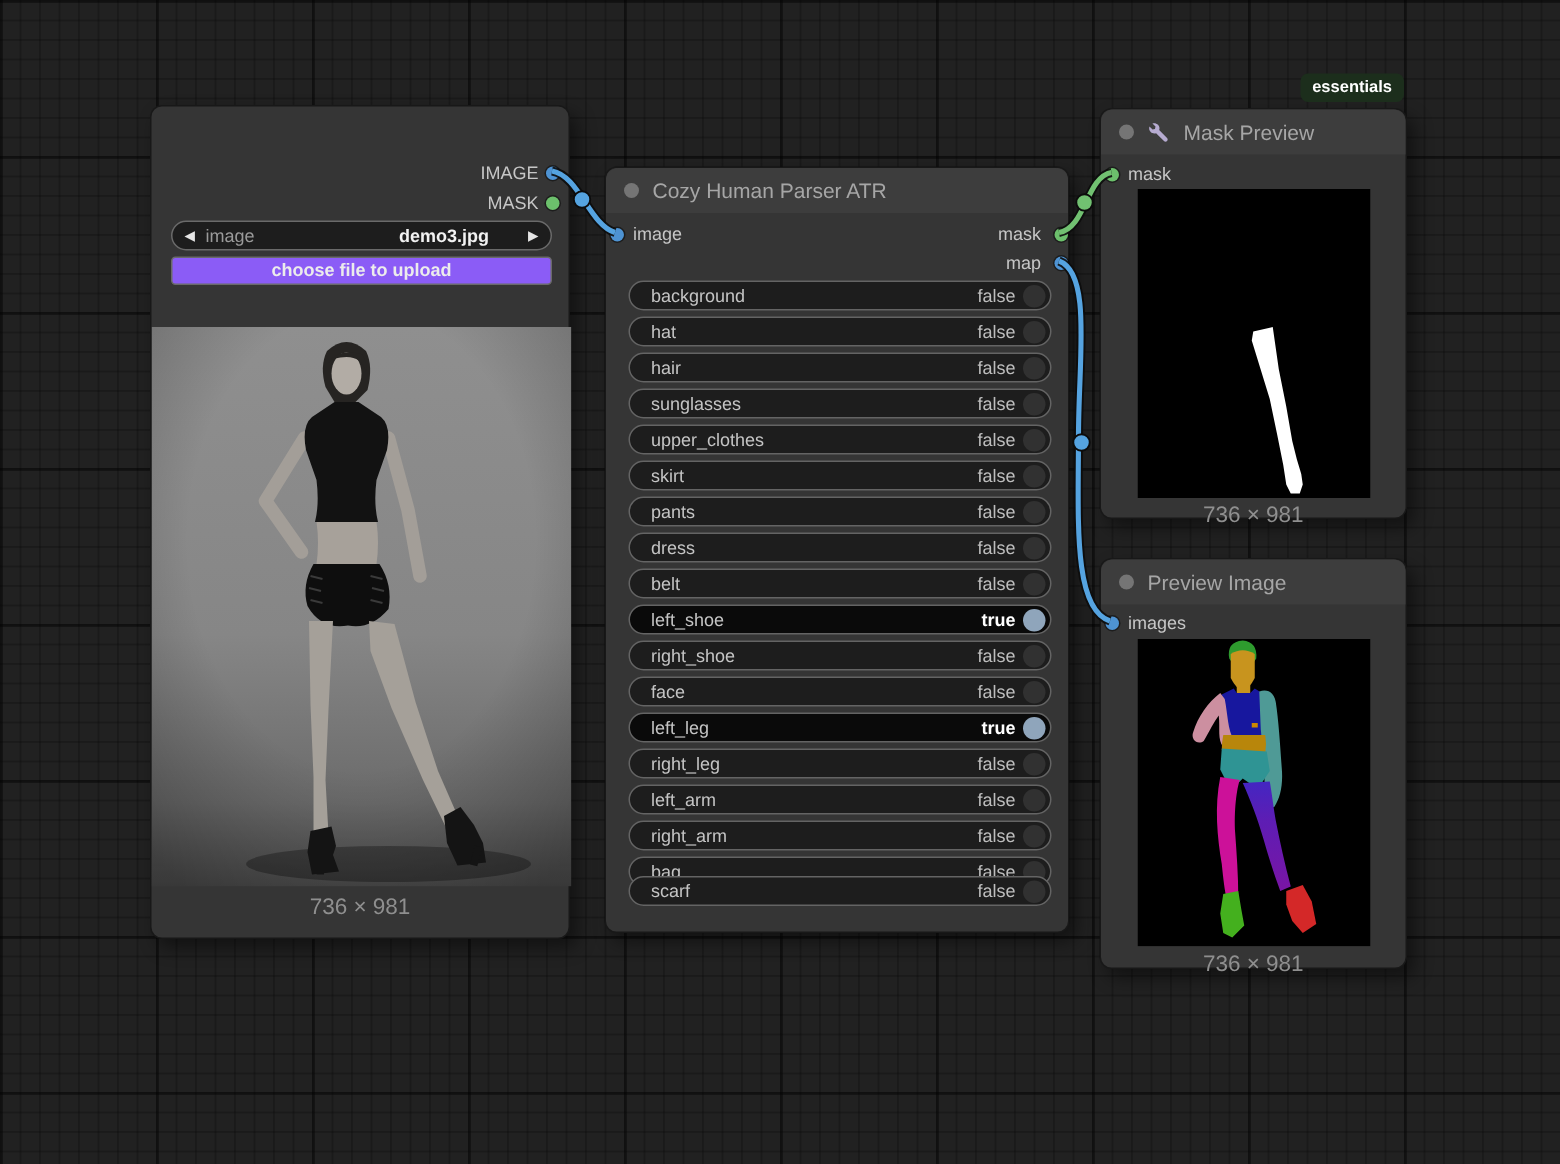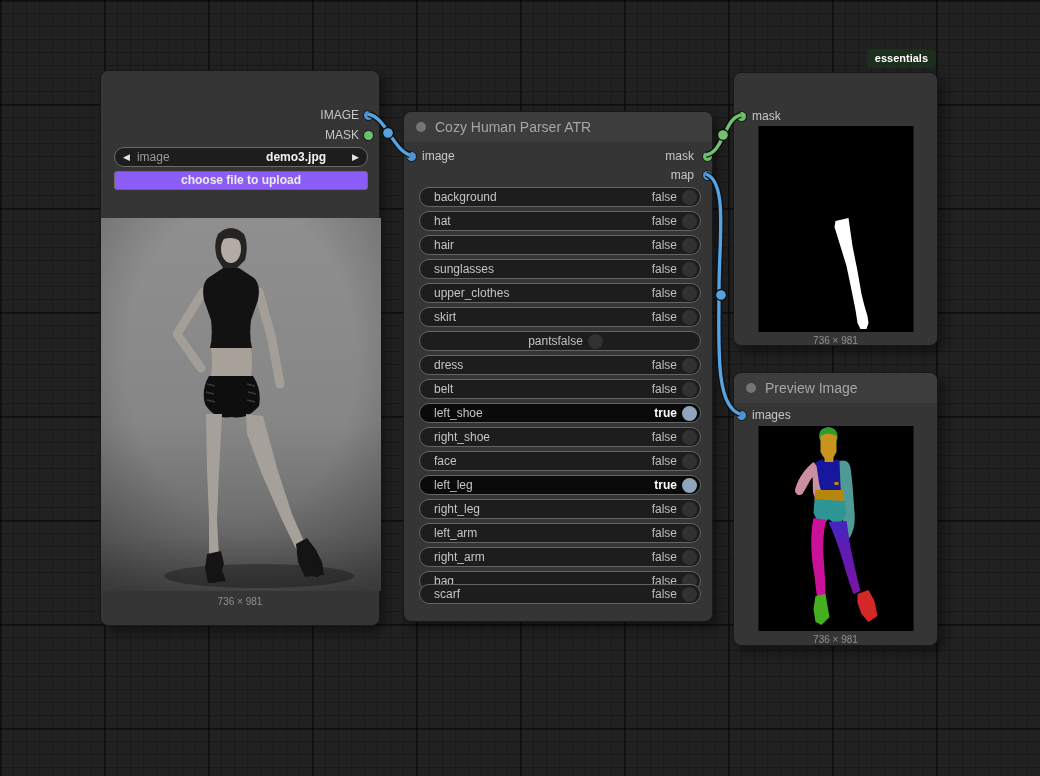--- a/index.html
+++ b/index.html
@@ -48,21 +48,21 @@
   .combo .combo-label { margin-left: 7px; color: #9a9a9a; }
   .combo .combo-value { flex: 1; text-align: right; padding-right: 26px; color: #f2f2f2; font-weight: bold; }
   .upload-btn {
     position: absolute; left: 13px; top: 100px; width: 254px; height: 19px;
     background: #8b5cf6; border: 1px solid #6a6a6a; border-radius: 3px;
     color: #ececec; font-weight: bold; font-size: 12px; text-align: center; line-height: 17px;
     cursor: pointer;
   }
   .img-box { position: absolute; overflow: hidden; }
   .img-box svg { display: block; }
-  .caption { position: absolute; width: 100%; text-align: center; font-size: 10px; color: #8f8f8f; }
+  .caption { position: absolute; width: 100%; text-align: center; font-size: 15px; color: #8f8f8f; }
 
   
   .toggle-row {
     position: absolute; left: 15px; width: 282px; height: 20px;
     background: #1d1d1d; border: 1px solid #646464; border-radius: 10px;
     display: flex; align-items: center; justify-content: space-between;
     padding: 0 3px 0 14px; font-size: 12px; color: #c4c4c4;
   }
   .toggle-row.on { background: #0a0a0a; }
   .toggle-right { display: flex; align-items: center; gap: 5px; }
@@ -191,21 +191,21 @@
       <span class="toggle-knob"></span>
     </span>
   </div>
         <div class="toggle-row" style="top: 195px;">
     <span class="toggle-label">skirt</span>
     <span class="toggle-right">
       <span class="toggle-value">false</span>
       <span class="toggle-knob"></span>
     </span>
   </div>
-        <div class="toggle-row" style="top: 219px; justify-content: center;">
+        <div class="toggle-row" style="top: 219px;">
     <span class="toggle-label">pants</span>
     <span class="toggle-right">
       <span class="toggle-value">false</span>
       <span class="toggle-knob"></span>
     </span>
   </div>
         <div class="toggle-row" style="top: 243px;">
     <span class="toggle-label">dress</span>
     <span class="toggle-right">
       <span class="toggle-value">false</span>
@@ -279,20 +279,27 @@
     <span class="toggle-label">scarf</span>
     <span class="toggle-right">
       <span class="toggle-value">false</span>
       <span class="toggle-knob"></span>
     </span>
   </div>
       </div>
   </div>
 
   <div class="node" style="left:733px; top:72px; width:205px; height:274px;">
+    <div class="node-title">
+      <span class="collapse-dot"></span>
+      <svg class="wrench" viewBox="0 0 16 16">
+        <path fill="#b6abd0" d="M13.9 11.7 L8.3 6.1 c.5-1.3.2-2.8-.8-3.8 C6.4 1.2 4.8.9 3.5 1.4 l2.2 2.2 -.4 1.7 -1.7.4 L1.4 3.5 c-.5 1.3-.2 2.9.9 4 1 1 2.5 1.3 3.8.8 l5.6 5.6 c.6.6 1.6.6 2.2 0 .6-.6.6-1.6 0-2.2 Z"></path>
+      </svg>
+      <span>Mask Preview</span>
+    </div>
     <div class="slot in" style="top:36px;">mask</div>
     <div class="dot green" style="left:3px; top:39px;"></div>
     <div class="img-box" style="left:24px; top:53px; width:156px; height:206px;">
       <svg width="156" height="206" viewBox="0 0 155 206">
         <rect width="155" height="206" fill="#000000"></rect>
         <path fill="#ffffff" d="M77 95 L90 92 L94 120 L99 145 L103 168 L106 180 L109 190 L110 197 L108 203 L102 203 L99 197 L97 184 L93 164 L88 140 L80 114 L76 101 Z"></path>
       </svg>
     </div>
     <div class="caption" style="top:262px;">736 × 981</div>
   </div>

